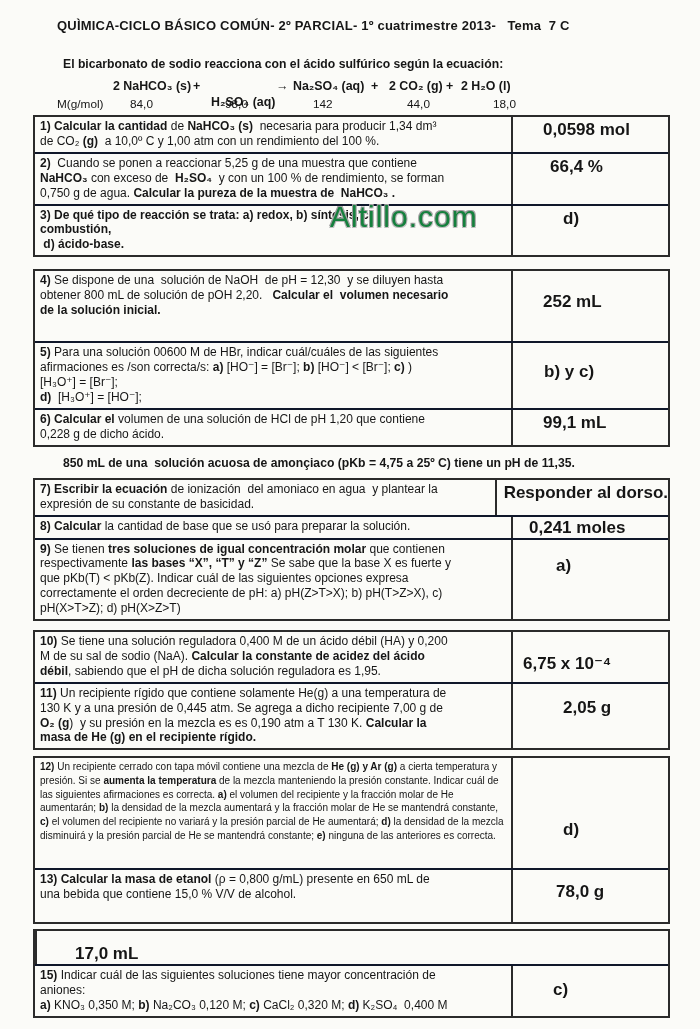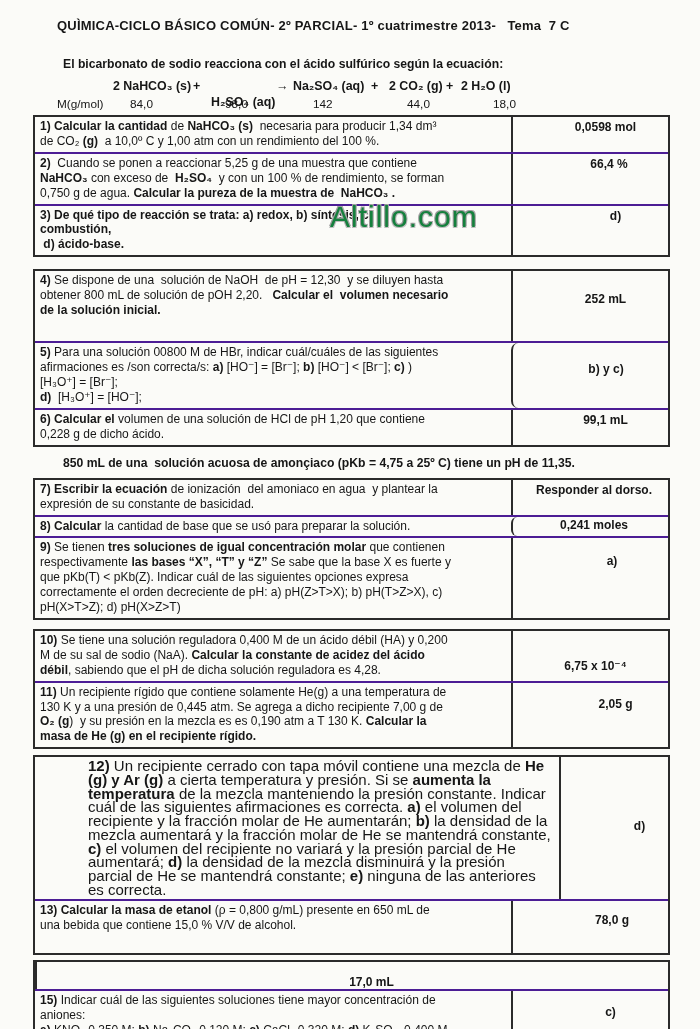--- a/index.html
+++ b/index.html
@@ -30,48 +30,48 @@
   .mrow { position: relative; height: 15px; margin-top: 2px; font-size: 11.8px; }
   .mrow span { position: absolute; top: 0; white-space: nowrap; }
   .m-label { left: 24px; }
   .m-v0 { left: 97px; } .m-v1 { left: 192px; } .m-v2 { left: 280px; }
   .m-v3 { left: 374px; } .m-v4 { left: 436px; margin-left: 24px; }
 
   .qtable { border: 2px solid #2b2b2b; width: 637px; box-sizing: border-box; margin-top: 3px; background: #fbfbf8; }
   .t2 { margin-top: 12px; } .t3 { margin-top: 8px; } .t4 { margin-top: 9px; }
   .t5 { margin-top: 6px; }  .t6 { margin-top: 5px; }
 
-  .qrow { display: flex; border-top: 2px solid #4c1d95; }
+  .qrow { display: flex; border-top: 2px solid #0f172a; }
   .qrow:first-child { border-top: none; }
   .qcell {
     width: 476px; box-sizing: border-box;
     padding: 2px 6px 3px 5px;
     font-size: 12px; line-height: 14.9px;
     white-space: pre-wrap;
   }
   .qcell b { font-weight: bold; }
   .acell {
     flex: 1; border-left: 2px solid #2b2b2b; box-sizing: border-box;
-    font-weight: bold; font-size: 12px;
-    text-align: center; padding-top: 3px; padding-left: 30px;
+    font-weight: bold; font-size: 17px;
+    text-align: left; padding-top: 3px; padding-left: 30px;
     white-space: nowrap;
   }
 
   .r-q2 .acell { padding-left: 37px; }
   .r-q3 .acell { padding-left: 50px; }
   .r-q4 { min-height: 70px; }
   .r-q4 .acell { padding-top: 21px; }
-  .r-q5 .acell { padding-top: 19px; padding-left: 31px; border-radius: 7px; }
+  .r-q5 .acell { padding-top: 19px; padding-left: 31px; }
   .r-q7 .acell { padding-left: 7px; }
-  .r-q8 .acell { padding-left: 7px; padding-top: 1px; border-radius: 6px; }
+  .r-q8 .acell { padding-left: 16px; padding-top: 1px; }
   .r-q9 .acell { padding-top: 16px; padding-left: 43px; }
-  .r-q10 .acell { padding-top: 28px; padding-left: 10px; }
+  .r-q10 .acell { padding-top: 21px; padding-left: 10px; }
   .r-q11 .acell { padding-top: 14px; padding-left: 50px; }
   .r-q12 { min-height: 110px; }
-  .r-q12 .qcell { font-size: 15px; line-height: 13.7px; margin-left: 48px; }
+  .r-q12 .qcell { font-size: 10px; line-height: 13.7px; }
   .r-q12 .acell { padding-top: 62px; padding-left: 50px; }
   .r-q13 { min-height: 52px; }
   .r-q13 .acell { padding-top: 12px; padding-left: 43px; }
   .r-q14 .acell { padding-top: 13px; padding-left: 38px; }
   .r-q15 .acell { padding-top: 14px; padding-left: 40px; }
 
   .midnote {
     font-size: 12.2px; font-weight: bold; margin: 9px 0 0 30px; white-space: pre-wrap;
   }
 
@@ -137,21 +137,21 @@
   <div class="watermark">Altillo.com</div>
 
   <div class="qtable t2">
     <div class="qrow r-q4">
       <div class="qcell"><b>4)</b><span> Se dispone de una  solución de NaOH  de pH = 12,30  y se diluyen hasta
 obtener 800 mL de solución de pOH 2,20.   </span><b>Calcular el  volumen necesario
 de la solución inicial.</b></div>
       <div class="acell">252 mL</div>
     </div>
     <div class="qrow r-q5">
-      <div class="qcell"><b>5)</b><span> Para una solución 00800 M de HBr, indicar cuál/cuáles de las siguientes
+      <div class="qcell"><b>5)</b><span> Para una solución 00600 M de HBr, indicar cuál/cuáles de las siguientes
 afirmaciones es /son correcta/s: </span><b>a)</b><span> [HO⁻] = [Br⁻]; </span><b>b)</b><span> [HO⁻] &lt; [Br⁻]; </span><b>c)</b><span> )
 [H₃O⁺] = [Br⁻];
 </span><b>d)</b><span>  [H₃O⁺] = [HO⁻];</span></div>
       <div class="acell">b)  y c)</div>
     </div>
     <div class="qrow r-q6">
       <div class="qcell"><b>6) Calcular el </b><span>volumen de una solución de HCl de pH 1,20 que contiene
 0,228 g de dicho ácido.</span></div>
       <div class="acell">99,1 mL</div>
     </div>
@@ -176,21 +176,21 @@
 correctamente el orden decreciente de pH: a) pH(Z&gt;T&gt;X); b) pH(T&gt;Z&gt;X), c)
 pH(X&gt;T&gt;Z); d) pH(X&gt;Z&gt;T)</span></div>
       <div class="acell">a)</div>
     </div>
   </div>
 
   <div class="qtable t4">
     <div class="qrow r-q10">
       <div class="qcell"><b>10)</b><span> Se tiene una solución reguladora 0,400 M de un ácido débil (HA) y 0,200
 M de su sal de sodio (NaA). </span><b>Calcular la constante de acidez del ácido
-débil</b><span>, sabiendo que el pH de dicha solución reguladora es 4,28.</span></div>
+débil</b><span>, sabiendo que el pH de dicha solución reguladora es 1,95.</span></div>
       <div class="acell">6,75 x 10⁻⁴</div>
     </div>
     <div class="qrow r-q11">
       <div class="qcell"><b>11)</b><span> Un recipiente rígido que contiene solamente He(g) a una temperatura de
 130 K y a una presión de 0,445 atm. Se agrega a dicho recipiente 7,00 g de
 </span><b>O₂ (g</b><span>)  y su presión en la mezcla es es 0,190 atm a T 130 K. </span><b>Calcular la
 masa de He (g) en el recipiente rígido.</b></div>
       <div class="acell">2,05 g</div>
     </div>
   </div>

